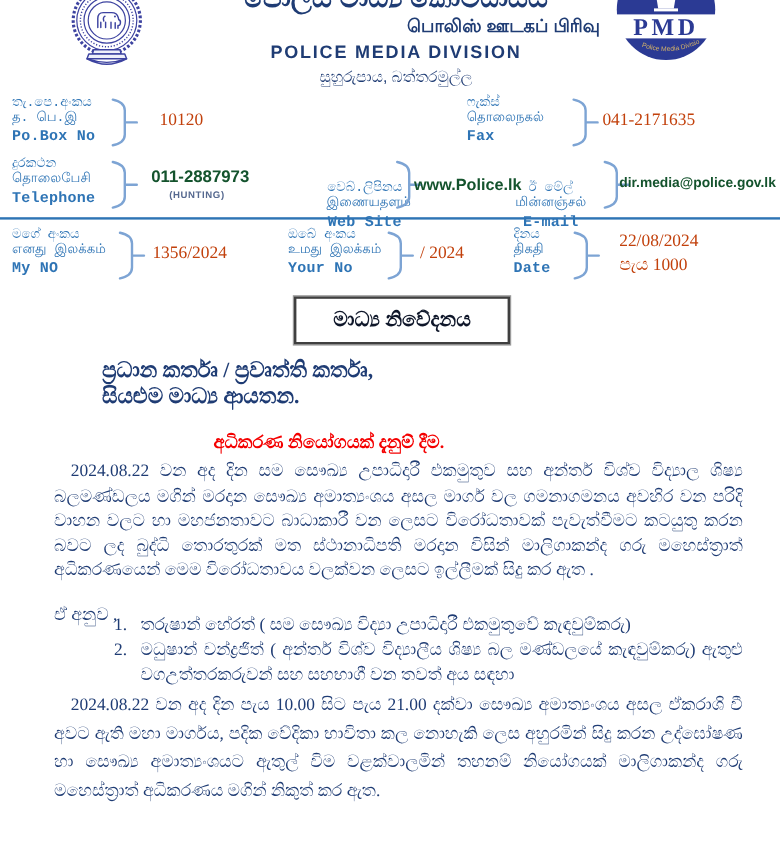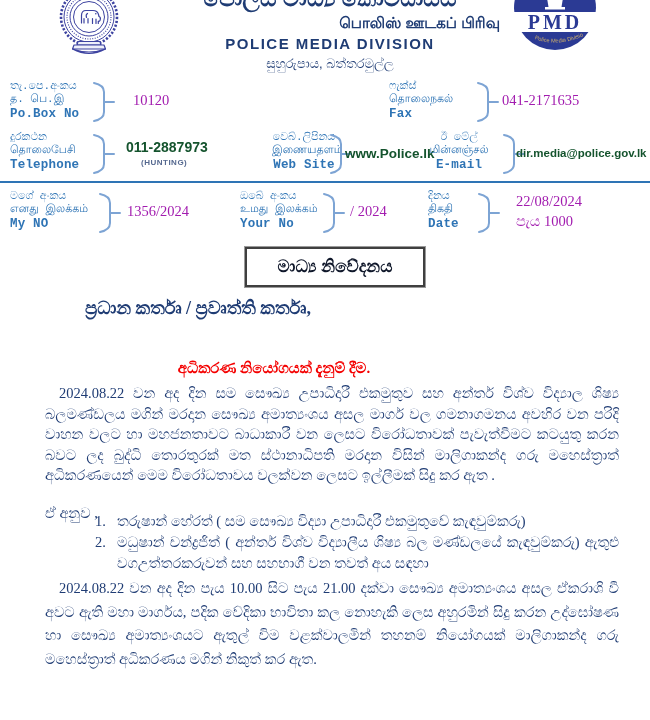--- a/index.html
+++ b/index.html
@@ -11,23 +11,23 @@
   .pmd{position:absolute;left:512px;top:-12px;}
   .hc{position:absolute;left:160px;top:-16px;width:340px;text-align:center;color:#1f3c74;}
   .hc .l1{font-size:23px;font-weight:700;line-height:28px;}
   .hc .l2{font-size:15px;font-weight:700;line-height:22px;text-align:right;}
   .hc .l3{font-size:15px;font-weight:700;line-height:20px;letter-spacing:1.5px;}
   .hc .l4{font-size:13px;line-height:19px;}
 
   
   .lblgrp{position:absolute;color:#2e74b5;line-height:1.22;font-size:11px;font-family:Liberation Mono, monospace;}
   .lblgrp .en{font-size:12.5px;font-weight:700;letter-spacing:.2px;}
-  .ctr{text-align:center;}
+  .ctr{text-align:center;margin-top:20px;}
   .brace{position:absolute;}
-  .val-serif{position:absolute;color:#a21caf;
+  .val-serif{position:absolute;color:#c2410c;
              font-family:"Liberation Serif","DejaVu Serif",serif;font-size:14.5px;}
   .val-sans{position:absolute;color:#14532d;font-weight:700;font-size:13.5px;}
   .hunting{position:absolute;color:#55688f;font-weight:700;font-size:8px;letter-spacing:.5px;}
   .sepline{position:absolute;left:0;top:181px;width:650px;height:2px;background:#2e74b5;}
   .datecol{line-height:20px;}
 
   
   .titlebox{position:absolute;left:245px;top:247px;width:176px;height:36px;
             border:2px solid #3f3f3f;box-shadow:0 0 0 1px #9a9a9a;background:#fff;
             display:flex;align-items:center;justify-content:center;}
@@ -198,20 +198,21 @@
     <div>22/08/2024</div>
     <div>පැය 1000</div>
   </div>
 
   <div class="titlebox">
     <span>මාධ්‍ය නිවේදනය</span>
   </div>
 
   <div class="recips serifbody">
     <div>ප්‍රධාන කර්තෘ / ප්‍රවෘත්ති කර්තෘ,</div>
+    <div>සියළුම මාධ්‍ය ආයතන.</div>
   </div>
 
   <div class="subject serifbody" style="color:#f40000">අධිකරණ නියෝගයක් දැනුම් දීම.</div>
 
   <div class="para p1 serifbody">2024.08.22 වන අද දින සම සෞඛ්‍ය උපාධිදාරී එකමුතුව සහ අන්තර් විශ්ව විද්‍යාල ශිෂ්‍ය බලමණ්ඩලය මගින්  මරදාන සෞඛ්‍ය අමාත්‍යංශය අසල මාර්ග වල ගමනාගමනය අවහිර වන පරිදි වාහන වලට හා මහජනතාවට බාධාකාරී වන ලෙසට විරෝධතාවක් පැවැත්වීමට කටයුතු කරන බවට ලද බුද්ධි තොරතුරක් මත ස්ථානාධිපති මරදාන විසින් මාලිගාකන්ද ගරු මහෙස්ත්‍රාත් අධිකරණයෙන් මෙම විරෝධතාවය වලක්වන ලෙසට ඉල්ලීමක් සිදු කර ඇත .</div>
   <div class="p1close serifbody">ඒ අනුව ,</div>
 
   <div class="list serifbody">
     <div class="li">
       <span class="num">1.</span>

